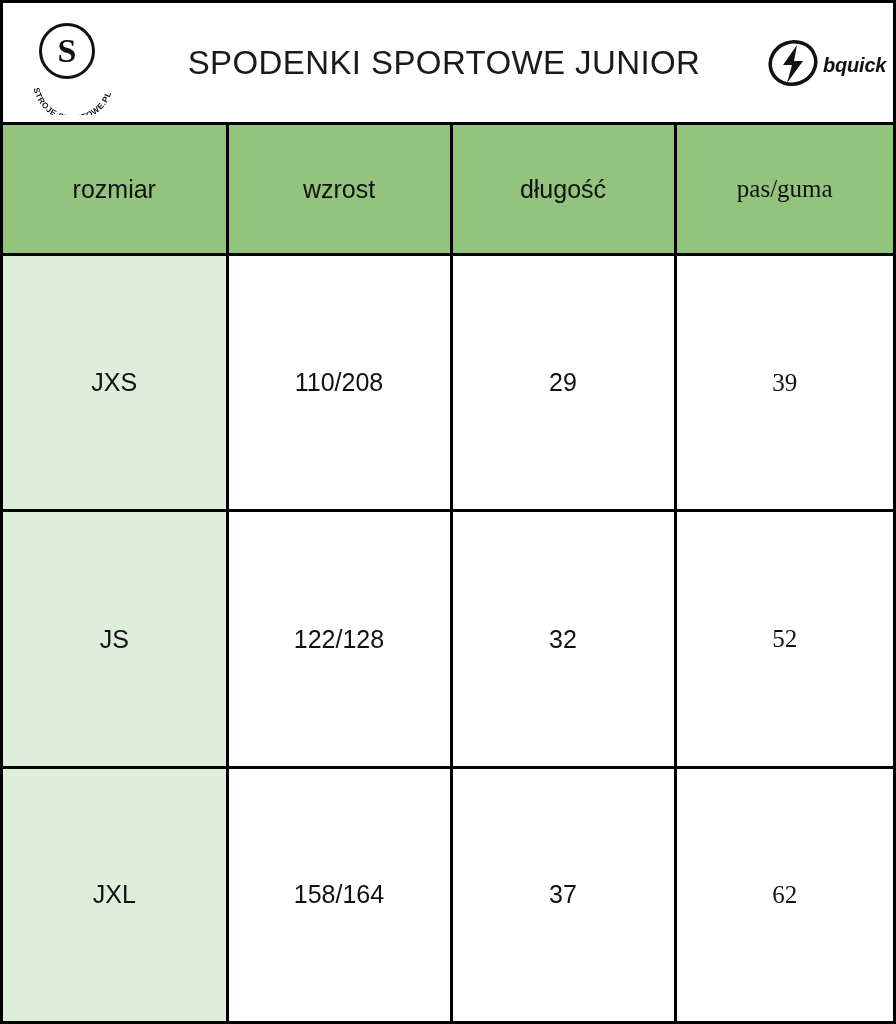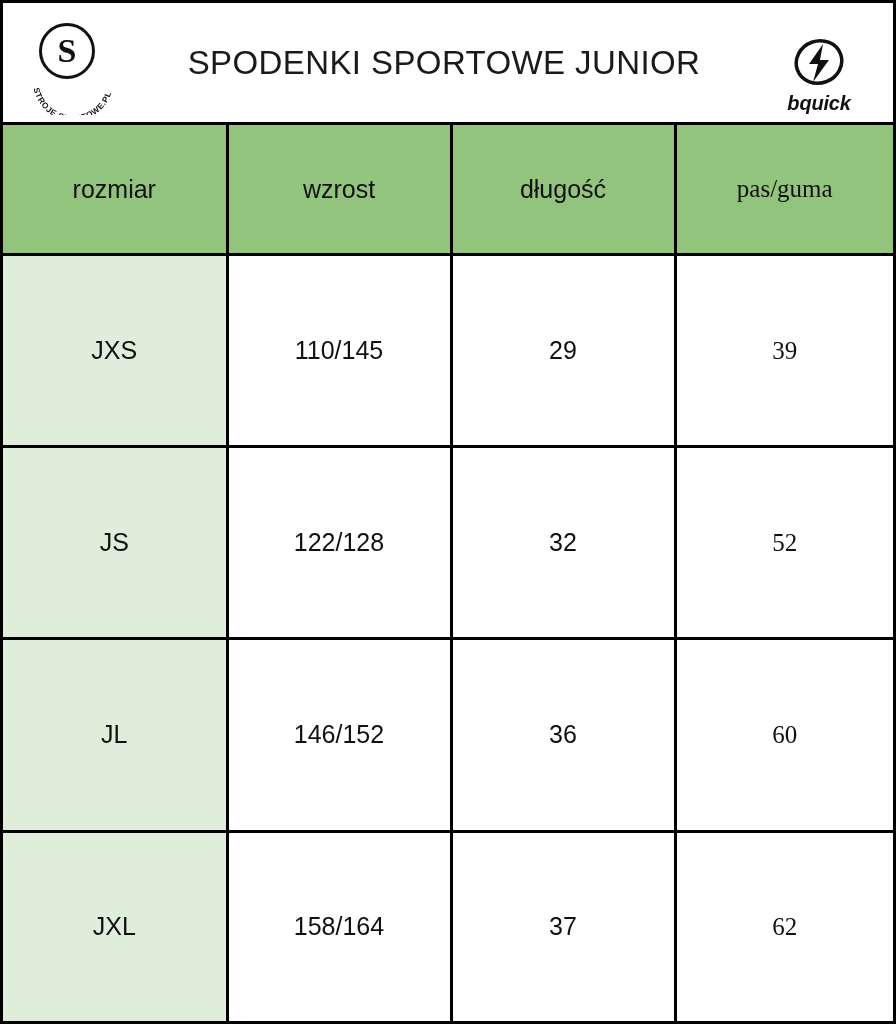--- a/index.html
+++ b/index.html
@@ -89,23 +89,23 @@
     letter-spacing: 0.4px;
     color: #1a1a1a;
     white-space: nowrap;
   }
 
   .logo-right {
     width: 112px;
     height: 104px;
     flex: 0 0 112px;
     display: flex;
-    flex-direction: column;
+    flex-direction: row;
     align-items: center;
-    justify-content: flex-end;
+    justify-content: flex-start;
     padding-top: 4px;
     box-sizing: border-box;
   }
   .logo-right .mark {
     width: 60px;
     height: 52px;
     position: relative;
   }
   .logo-right .mark svg { display: block; }
   .logo-right .word {
@@ -207,37 +207,31 @@
         <tr>
           <th>rozmiar</th>
           <th>wzrost</th>
           <th>długość</th>
           <th>pas/guma</th>
         </tr>
       </thead>
       <tbody>
         <tr>
           <td class="size-cell">JXS</td>
-          <td>110/145</td>
+          <td>110/208</td>
           <td>29</td>
           <td>39</td>
         </tr>
         <tr>
           <td class="size-cell">JS</td>
           <td>122/128</td>
           <td>32</td>
           <td>52</td>
         </tr>
         <tr>
-          <td class="size-cell">JL</td>
-          <td>146/152</td>
-          <td>36</td>
-          <td>60</td>
-        </tr>
-        <tr>
           <td class="size-cell">JXL</td>
           <td>158/164</td>
           <td>37</td>
           <td>62</td>
         </tr>
       </tbody>
     </table>
   </div>
 
 </div>

